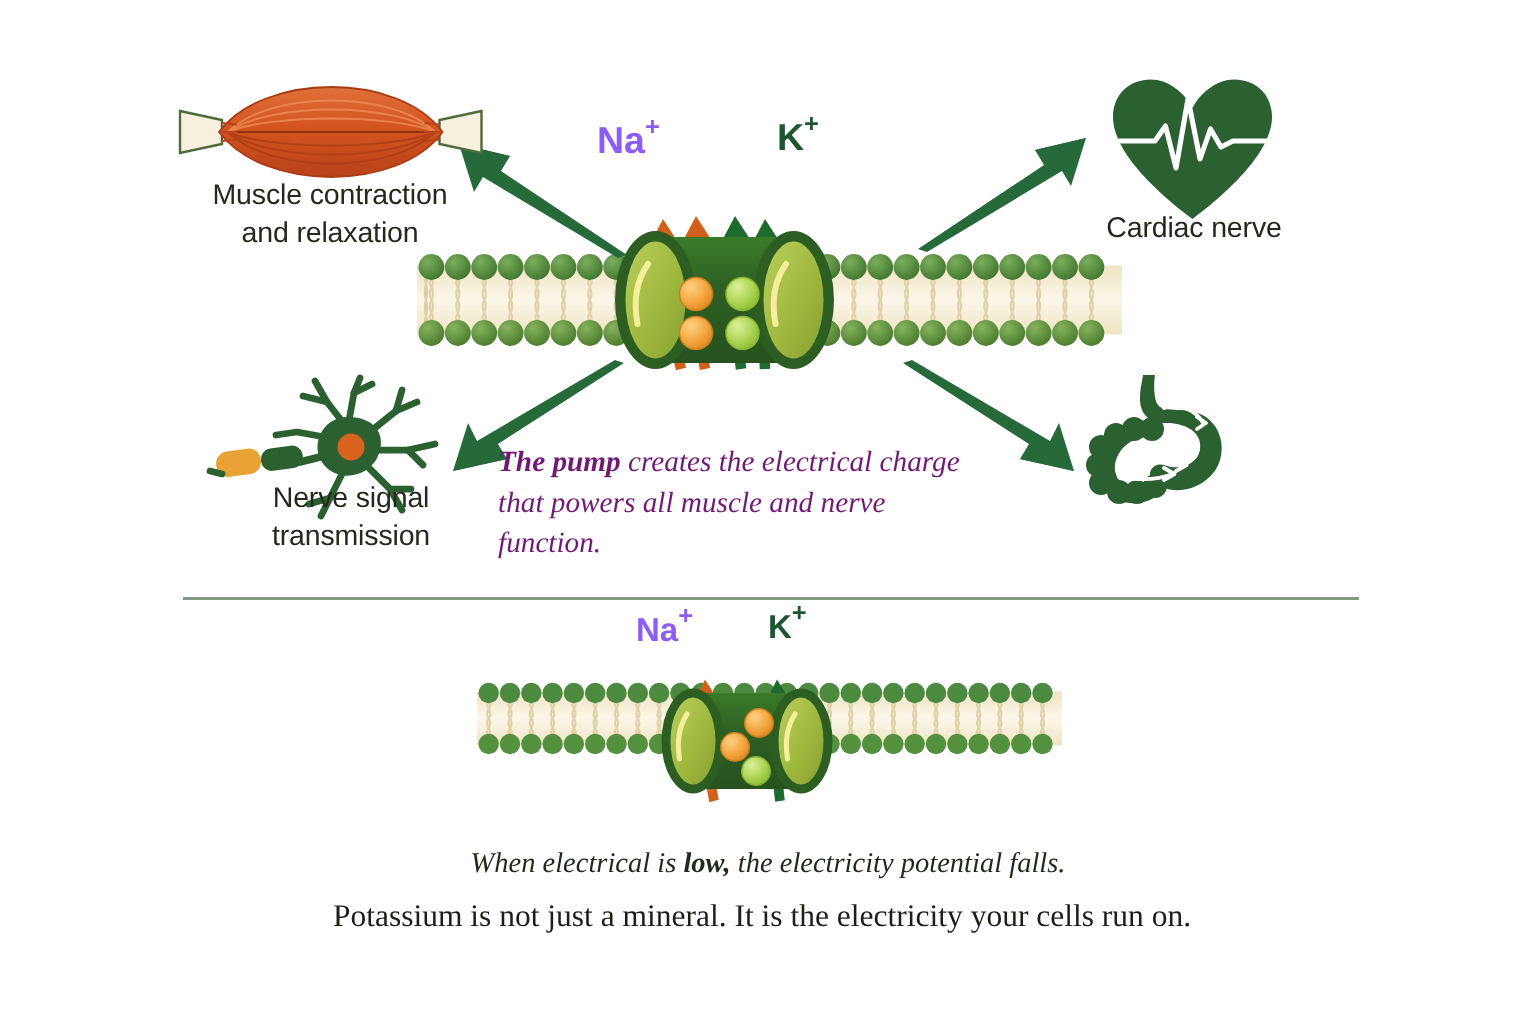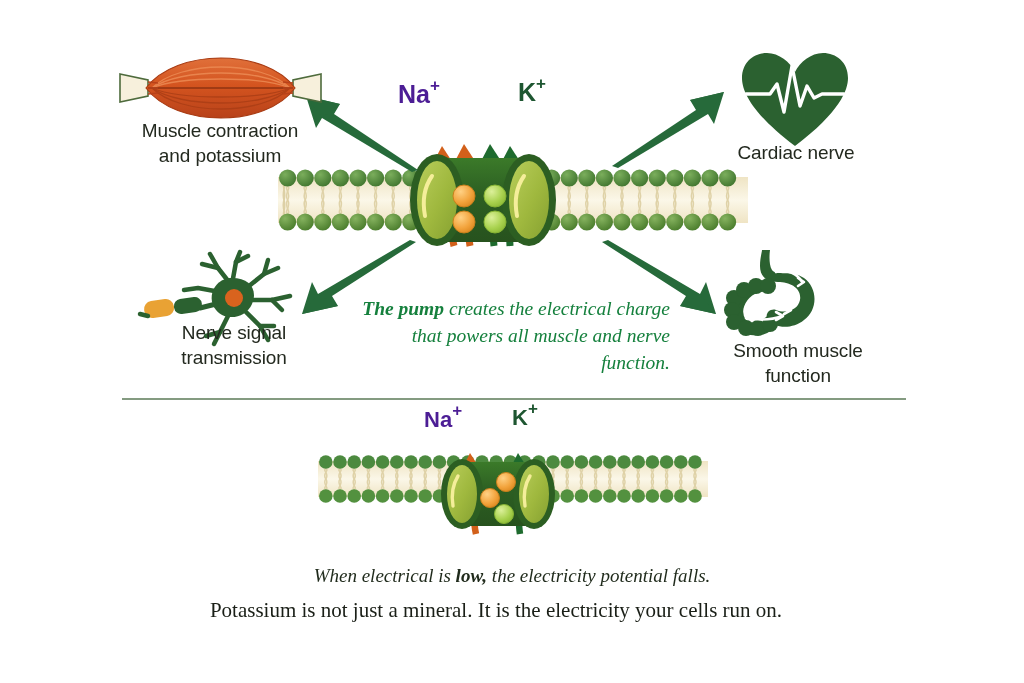--- a/index.html
+++ b/index.html
@@ -23,31 +23,31 @@
   }
   .ion-label{
     position:absolute;
     font-family:"Liberation Sans", sans-serif;
     font-weight:bold;
     font-size:25px;
     line-height:25px;
     letter-spacing:0px;
   }
   .ion-label sup{font-size:17px;line-height:0;position:relative;top:-3px;}
-  .ion-na{color:#4c1d95;}
+  .ion-na{color:#8b5cf6;}
   .ion-k{color:#1E5631;}
 
   .center-caption{
     position:absolute;
-    text-align:right;
+    text-align:left;
     font-family:"Liberation Serif", serif;
     font-style:italic;
     font-size:19.5px;
     line-height:27px;
-    color:#15803d;
+    color:#701a75;
     white-space:pre-line;
   }
   .center-caption b{font-weight:bold;}
 
   .bottom-caption{
     position:absolute;
     text-align:center;
     font-family:"Liberation Serif", serif;
     font-style:italic;
     font-size:19px;
@@ -419,21 +419,21 @@
         <path d="M30 30 L 40 31"></path>
           <path d="M30 36 L 40 36"></path>
           <path d="M30 42 L 40 41"></path>
         <path d="M165 30 L 175 31"></path>
           <path d="M165 36 L 175 36"></path>
           <path d="M165 42 L 175 41"></path>
       </g>
     </svg>
   </div>
   <div class="node-label" style="left:110px;top:118px;width:220px;">Muscle contraction
-and potassium</div>
+and relaxation</div>
 
   <div class="icon" style="left:740px;top:50px;width:110px;height:100px;">
     <svg width="110" height="100" viewBox="0 0 110 100">
       <path d="M55 96 C 10 62, 2 40, 2 28 C 2 12, 14 3, 27 3 C 39 3, 50 12, 55 22 C 60 12, 71 3, 83 3 C 96 3, 108 12, 108 28 C 108 40, 100 62, 55 96 Z" fill="#2B6130"></path>
       <path d="M6 44 L 30 44 L 37 34 L 44 62 L 52 16 L 60 56 L 67 36 L 74 48 L 82 44 L 104 44" fill="none" stroke="#FFFFFF" stroke-width="3.4" stroke-linejoin="round" stroke-linecap="round"></path>
     </svg>
   </div>
   <div class="node-label" style="left:700px;top:140px;width:192px;">Cardiac nerve</div>
 
   <div class="icon" style="left:140px;top:248px;width:180px;height:100px;">
@@ -491,22 +491,20 @@
       <g fill="none" stroke="#FFFFFF" stroke-width="2.6" stroke-linecap="round" stroke-linejoin="round">
         <path d="M58 24 C 68 20, 80 26, 84 34"></path>
         <path d="M80 30 L 86 34 L 80 38"></path>
         <path d="M34 58 C 46 54, 62 56, 72 62"></path>
         <path d="M66 58 L 73 62 L 66 66"></path>
         <path d="M28 70 C 40 72, 54 72, 64 68"></path>
         <path d="M58 64 L 65 68 L 58 72"></path>
       </g>
     </svg>
   </div>
-  <div class="node-label" style="left:692px;top:338px;width:212px;">Smooth muscle
-function</div>
 
   <div class="center-caption" style="left:332px;top:268px;width:338px;">
     <b>The pump</b><span> creates the electrical charge
 that powers all muscle and nerve
 function.</span>
   </div>
 
   <div class="divider" style="left:122px;top:398px;width:784px;"></div>
 
   <div class="membrane" style="left:318px;top:448px;width:390px;height:62px;">
@@ -714,15 +712,15 @@
     <span>Na</span><sup>+</sup>
   </div>
   <div class="ion-label ion-k" style="left:512px;top:405px;font-size:22px;">
     <span>K</span><sup>+</sup>
   </div>
 
   <div class="bottom-caption" style="left:242px;top:534px;width:540px;">
     <span>When electrical is </span><b>low,</b><span> the electricity potential falls.</span><br>
   </div>
 
-  <div class="tagline" style="left:126px;top:596px;width:740px;">Potassium is not just a mineral. It is the electricity your cells run on.</div>
+  <div class="tagline" style="left:138px;top:596px;width:740px;">Potassium is not just a mineral. It is the electricity your cells run on.</div>
 
 </div>
 
 </body></html>

